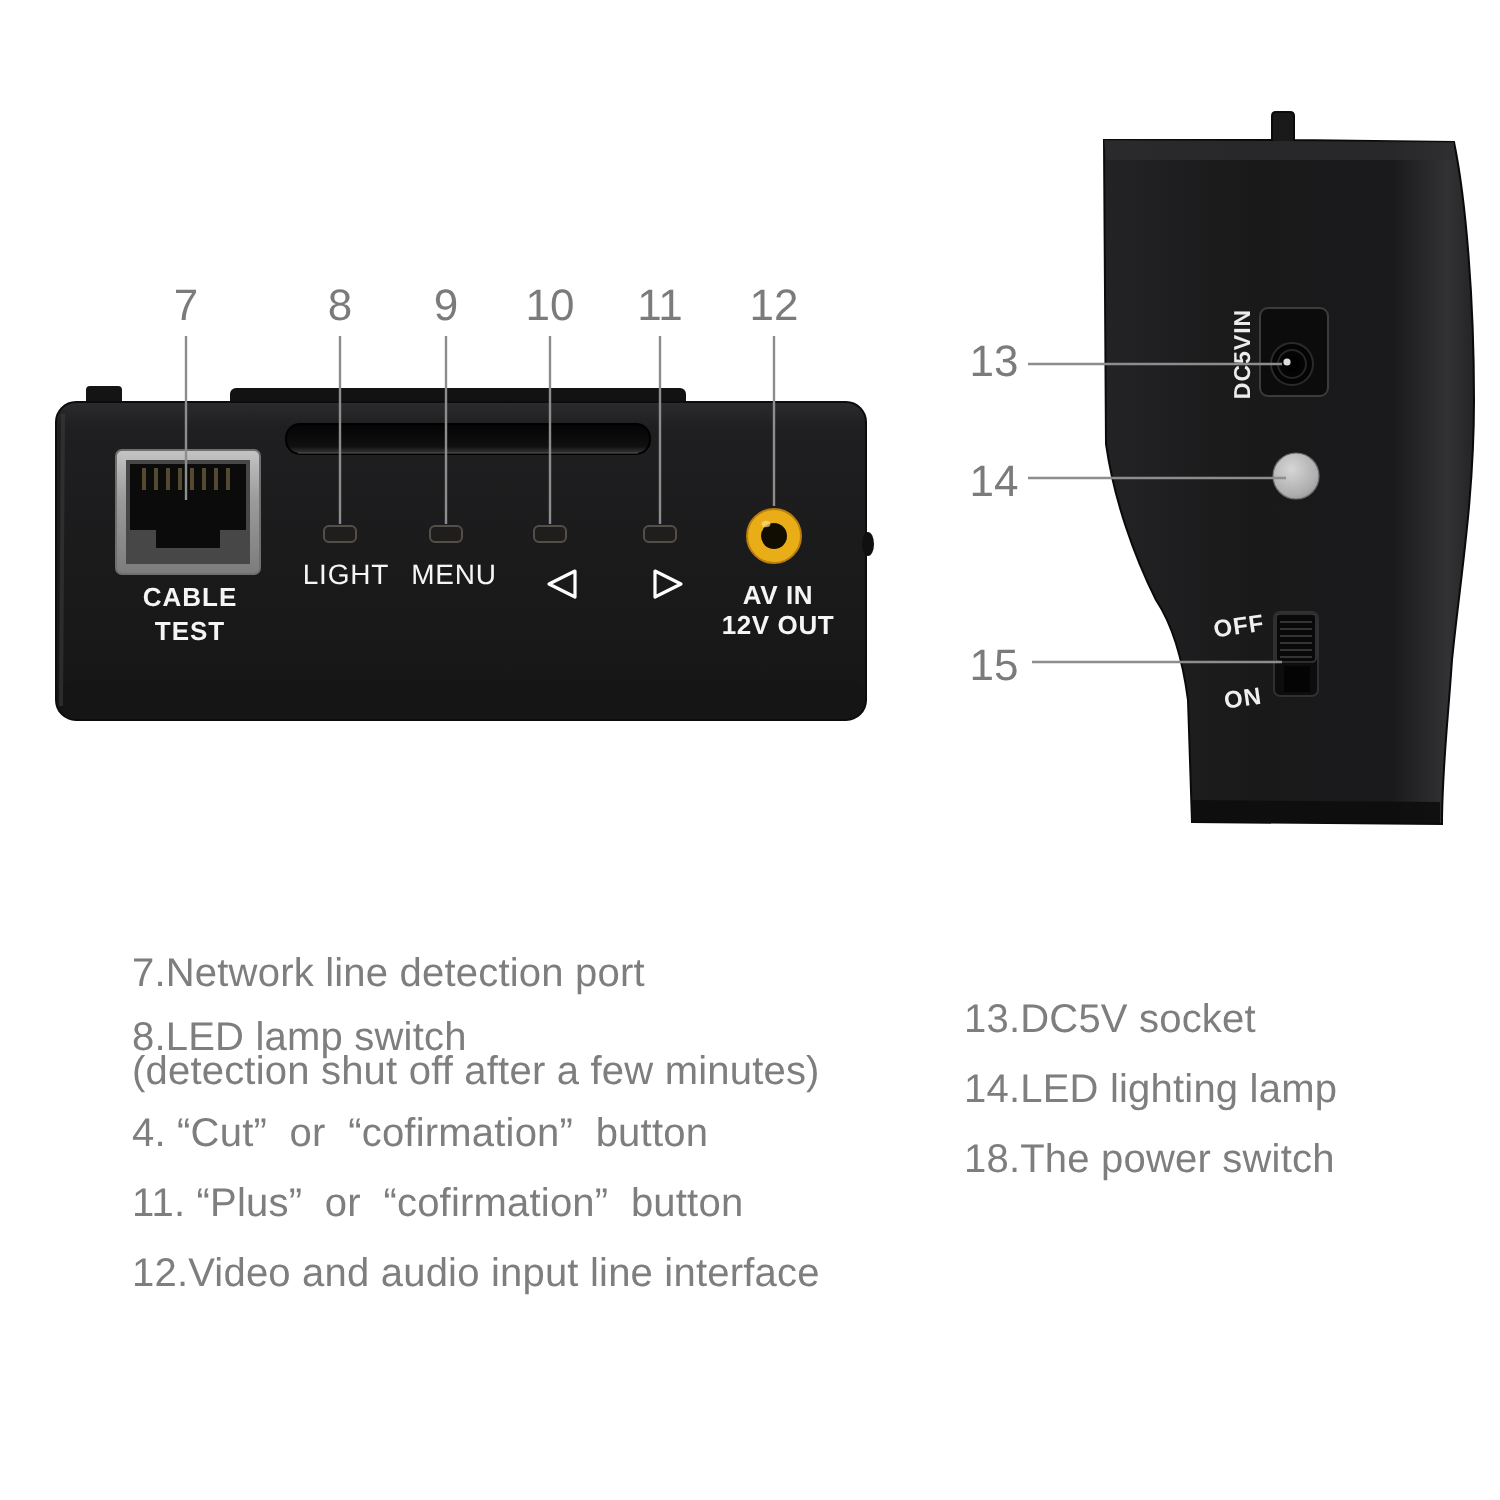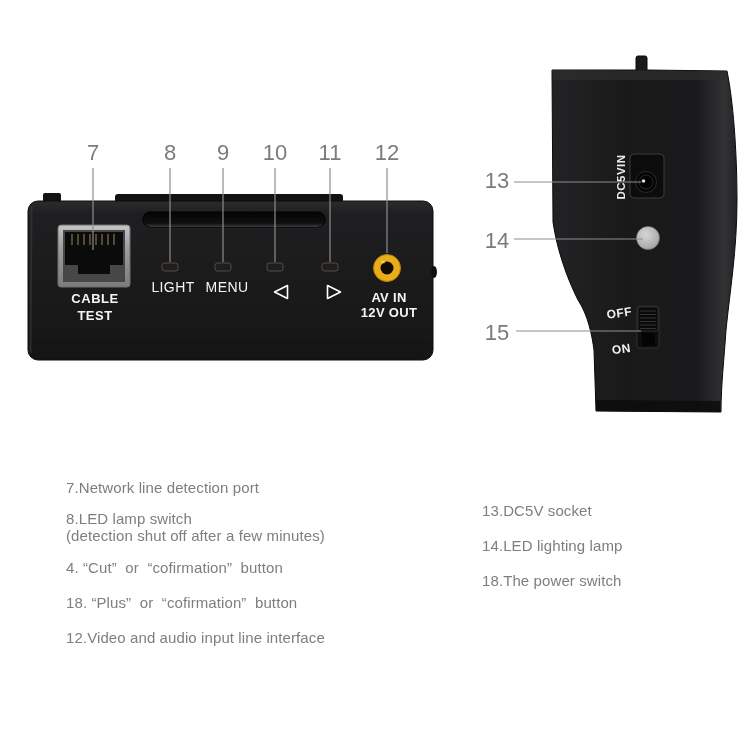--- a/index.html
+++ b/index.html
@@ -4,21 +4,21 @@
 <style>
   html,body{margin:0;padding:0;background:#ffffff;}
   .canvas{
     position:relative;width:750px;height:750px;background:#ffffff;overflow:hidden;
     font-family:"Liberation Sans",sans-serif;
   }
   svg{position:absolute;font-family:"Liberation Sans",sans-serif;}
   #left-device-svg{left:15px;top:135px;}
   #right-device-svg{left:450px;top:40px;}
   .legend{position:absolute;color:#7e7e7e;}
-  .legend p{margin:0 0 12px 0;font-size:15px;line-height:23px;white-space:pre-wrap;letter-spacing:0.1px;}
+  .legend p{margin:0 0 12px 0;font-size:20px;line-height:23px;white-space:pre-wrap;letter-spacing:0.1px;}
   .legend p.tight{line-height:16.5px;}
   #legend-left{left:66px;top:476px;width:440px;}
   #legend-right{left:482px;top:499px;width:250px;}
   .callout-num{fill:#7b7b7b;font-size:22px;}
   .callout-line{stroke:#8d8d8d;stroke-width:1.2;}
   .panel-label{fill:#f5f5f5;}
 </style>
 </head>
 <body>
 
@@ -170,21 +170,21 @@
       <line class="callout-line" x1="64" y1="142" x2="191" y2="142"></line>
       <line class="callout-line" x1="64" y1="199" x2="193" y2="199"></line>
       <line class="callout-line" x1="66" y1="291" x2="191" y2="291"></line>
     </g>
   </svg>
 
   <div id="legend-left" class="legend">
     <p>7.Network line detection port</p>
     <p class="tight"><span>8.LED lamp switch</span><br><span>(detection shut off after a few minutes)</span></p>
     <p>4. “Cut”  or  “cofirmation”  button</p>
-    <p>18. “Plus”  or  “cofirmation”  button</p>
+    <p>11. “Plus”  or  “cofirmation”  button</p>
     <p>12.Video and audio input line interface</p>
   </div>
 
   <div id="legend-right" class="legend">
     <p>13.DC5V socket</p>
     <p>14.LED lighting lamp</p>
     <p>18.The power switch</p>
   </div>
 
 </div>

